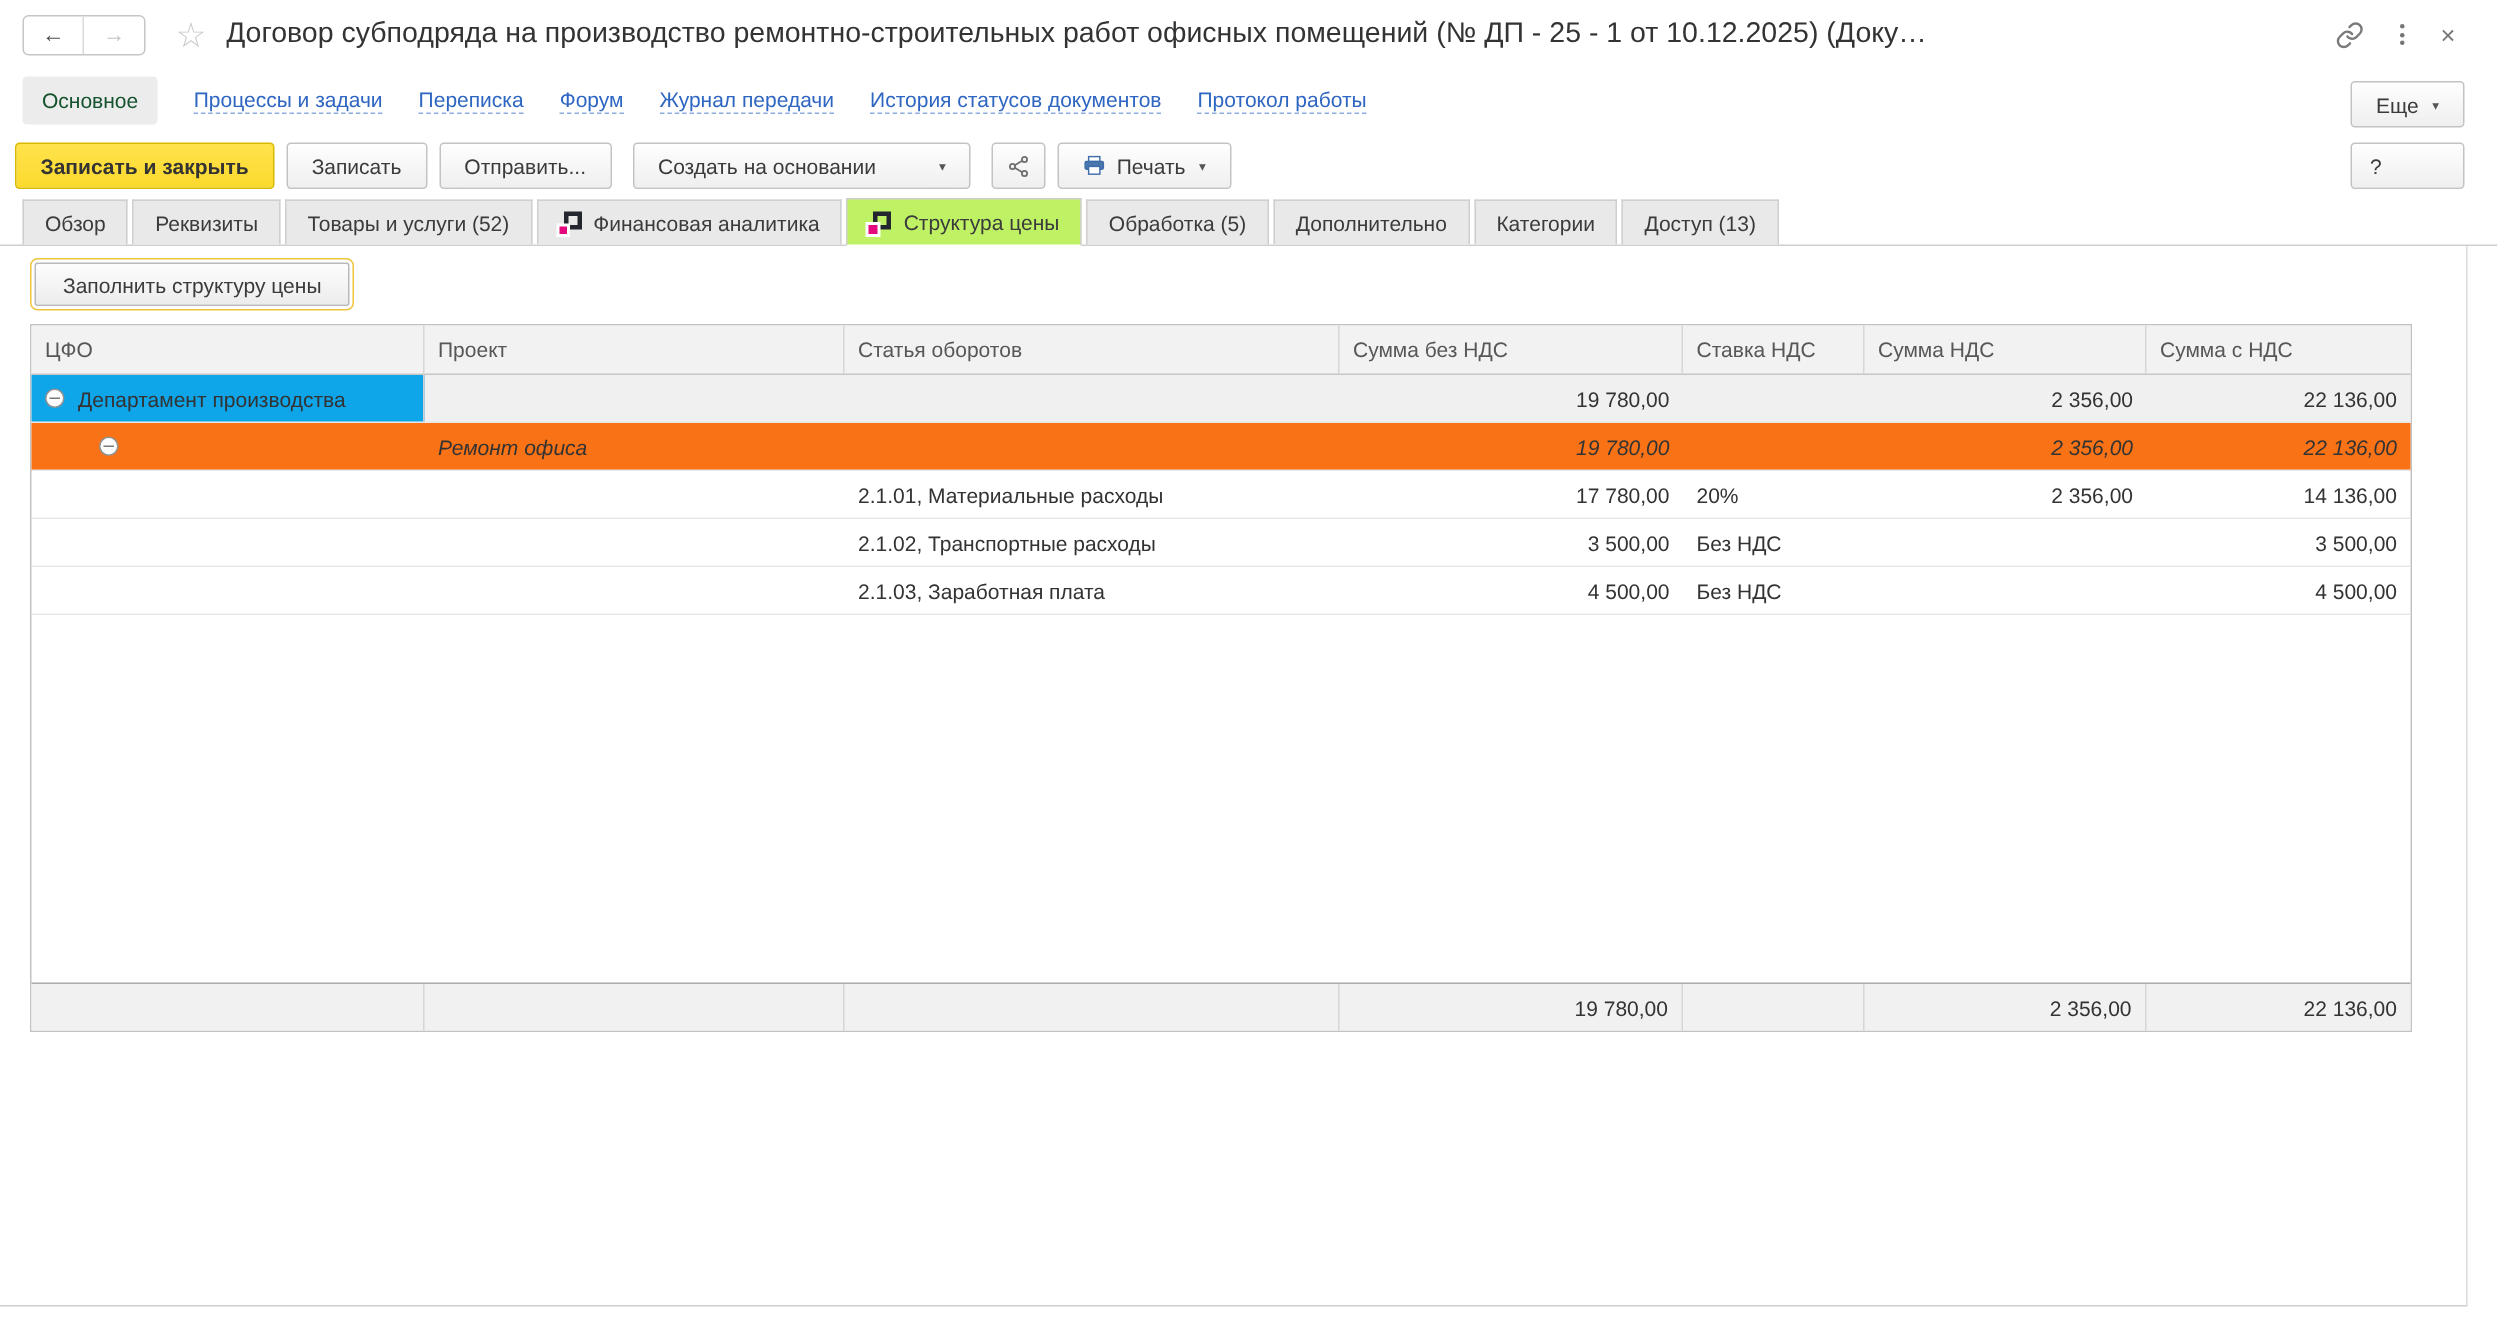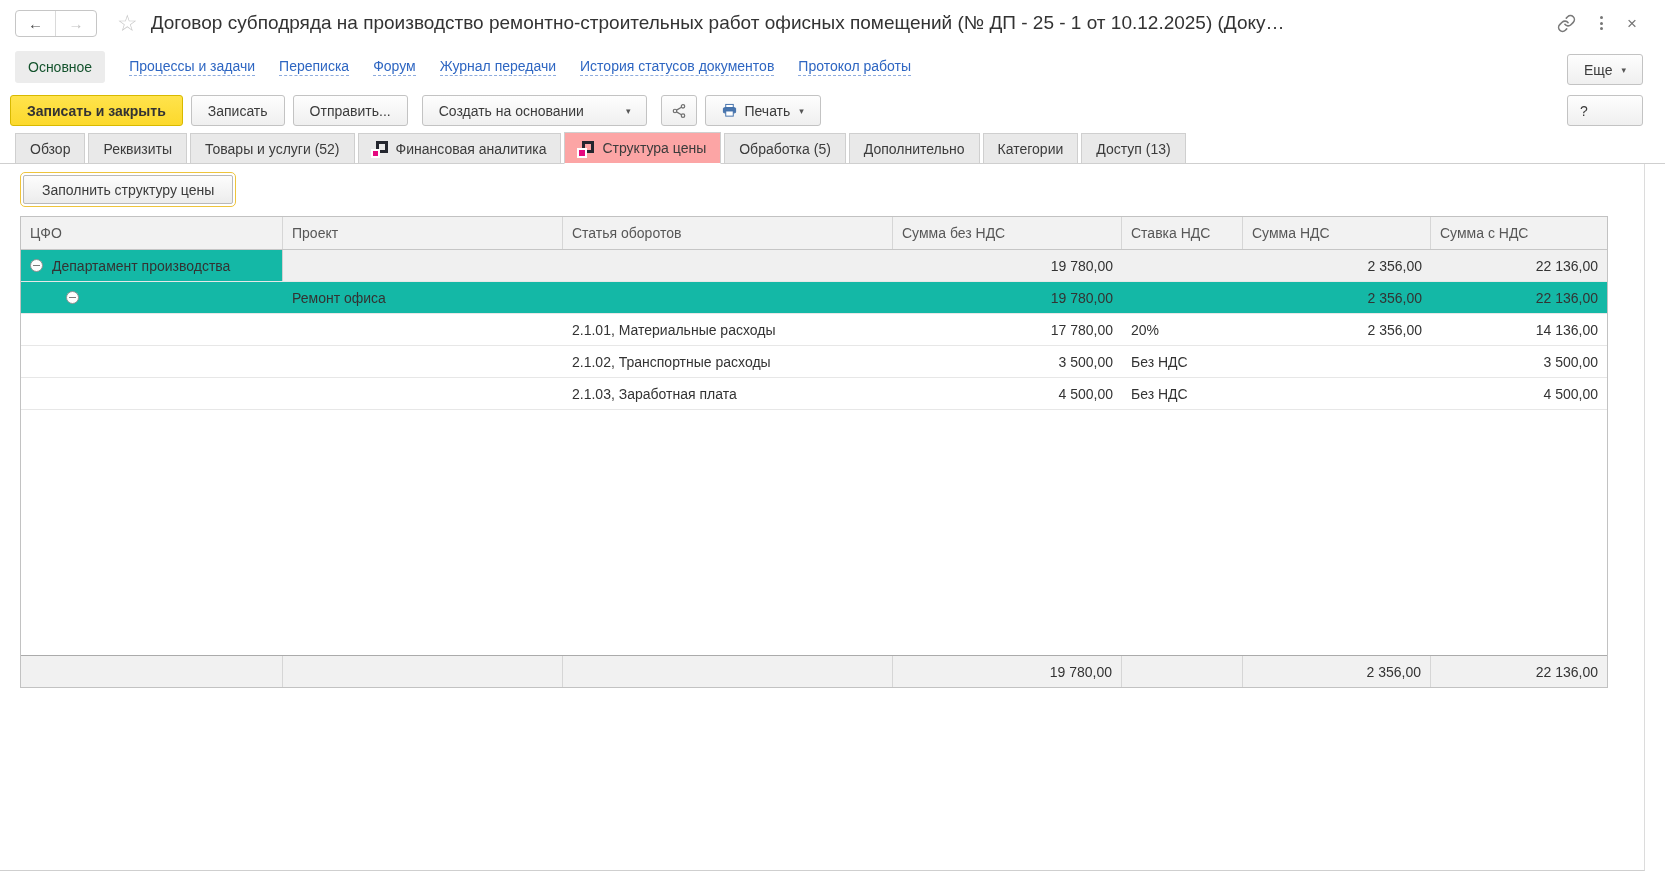--- a/index.html
+++ b/index.html
@@ -42,21 +42,21 @@
   .gap-l { margin-left:6px;gap:40px; }
   .toolbar-right { margin-left:auto; display:flex; gap:10px;flex-direction:column; }
 
   
   .tabstrip { display:flex; align-items:flex-end; padding:0 0 0 15px; border-bottom:1px solid #cfcfcf; height:32px; }
   .tab {
     background:#e9e9e9; border:1px solid #cfcfcf; border-bottom:none;
     height:30px; padding:0 14px; margin-right:3px; font-size:14px; color:#3b3b3b;
     display:inline-flex; align-items:center; gap:8px; cursor:pointer; white-space:nowrap;
   }
-  .tab.active { background:#fca5a5; height:32px; margin-bottom:-1px; border-bottom:1px solid #fff; }
+  .tab.active { background:#bef264; height:32px; margin-bottom:-1px; border-bottom:1px solid #fff; }
   .tabicon { width:15px; height:15px; position:relative; display:inline-block; flex:none; }
   .tabicon .sq { position:absolute; top:0; right:0; width:12px; height:12px; border:3.4px solid #23262e; }
   .tabicon .pink { position:absolute; left:0; bottom:0; width:5.5px; height:5.5px; background:#e5097f; box-shadow:0 0 0 2px #fff; }
 
   
   .panel { width:1645px; height:707px; padding:8px 15px 0; border-right:1px solid #dcdcdc; border-bottom:1px solid #cfcfcf; }
   .fill-ring { display:inline-block; border:1.5px solid #eec43c; border-radius:5px; padding:2px; margin-left:5px; }
   .fill-btn {
     background:linear-gradient(#fdfdfd,#ececec); border:1px solid #b9b9b9; border-radius:2px;
     height:29px; padding:0 18px; font-size:14px; color:#3b3b3b; cursor:pointer;
@@ -69,22 +69,22 @@
   .trow { display:grid; grid-template-columns:262px 280px 330px 229px 121px 188px auto; }
   .thead { background:#f2f2f2; border-bottom:1px solid #c6c6c6; flex:none; }
   .thead .cell { height:32px; display:flex; align-items:center; padding:0 9px; font-size:14px; color:#575757;
     border-right:1px solid #d6d6d6; cursor:pointer; }
   .thead .cell:last-child { border-right:none; }
   .tbody { flex:none; }
   .brow { border-bottom:1px solid #e7e7e7; cursor:pointer; }
   .brow .cell { height:31px; display:flex; align-items:center; padding:0 9px; font-size:14px; color:#333; white-space:nowrap; overflow:hidden; }
   .cell.num { justify-content:flex-end; }
   .brow.g0 { background:#f0f0f0; }
-  .brow.g1 { background:#14b8a6; }
-  .cell.selcell { background:#14b8a6; border-right:1px solid #cfcfcf; }
+  .brow.g1 { background:#f97316;font-style:italic; }
+  .cell.selcell { background:#0ea5e9; border-right:1px solid #cfcfcf; }
   .expander { width:13px; height:13px; border:1px solid #919191; border-radius:50%; background:#fdfdfd;
     display:inline-flex; align-items:center; justify-content:center; flex:none; margin-right:9px; cursor:pointer; }
   .expander::before { content:""; width:7px; height:1px; background:#7a7a7a; }
   .expander.ind1 { margin-left:36px; }
   .tspacer { flex:1; }
   .tfoot { background:#f1f1f1; border-top:1px solid #ababab; flex:none; }
   .tfoot .cell { height:31px; display:flex; align-items:center; padding:0 9px; font-size:14px; color:#333;
     border-right:1px solid #d6d6d6; }
   .tfoot .cell:last-child { border-right:none; }
 

